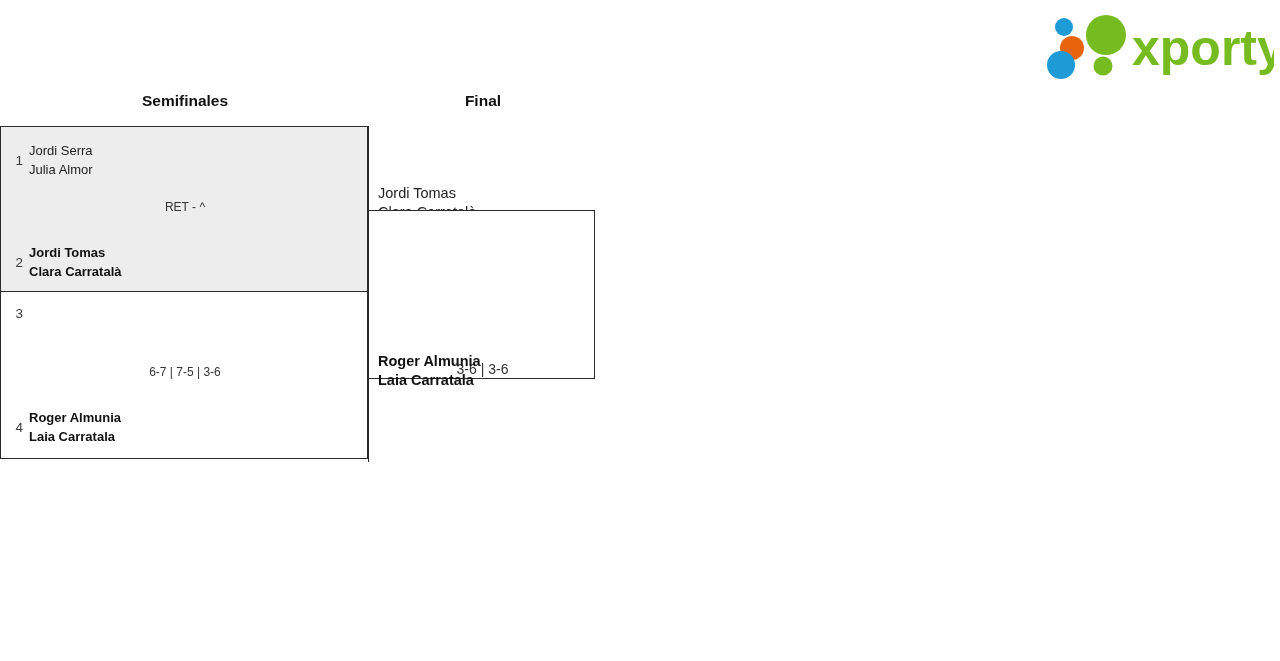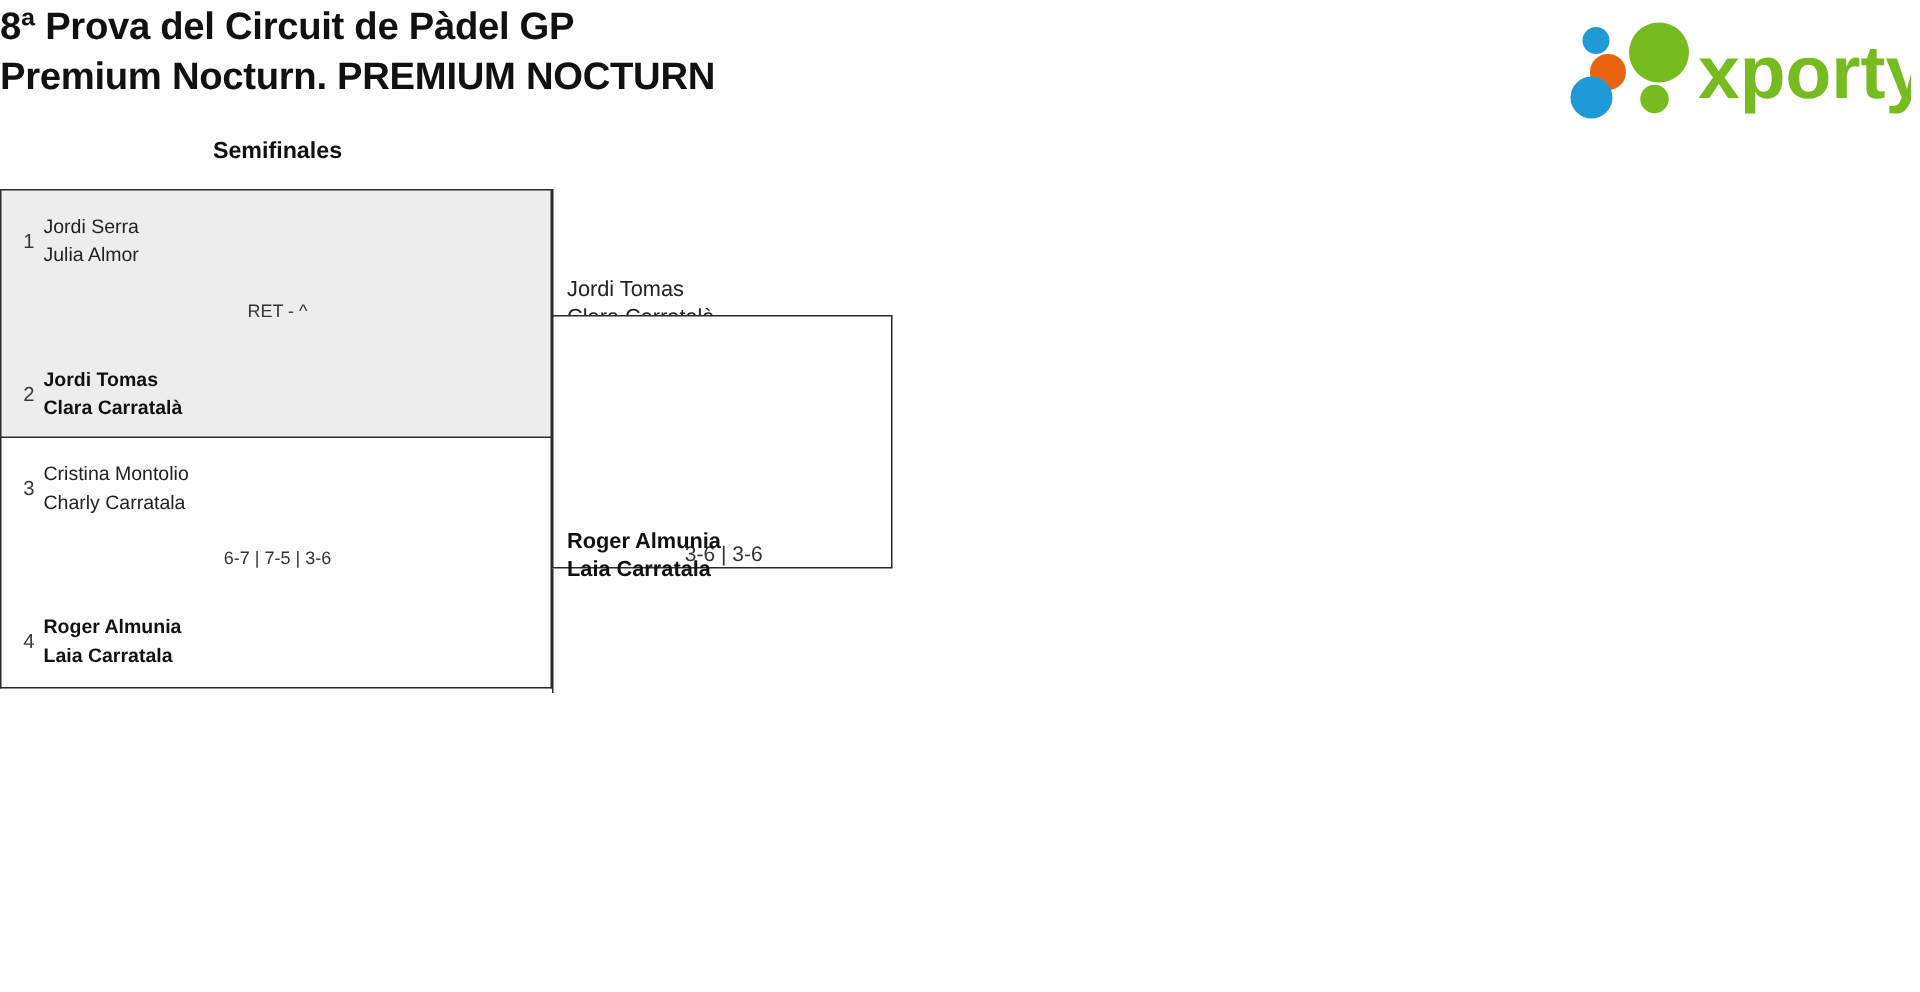--- a/index.html
+++ b/index.html
@@ -176,60 +176,57 @@
   }
   .final-names.winner {
     font-weight: 700;
     color: #111111;
   }
 </style>
 </head>
 <body>
 
 <div id="header">
-  <div id="tournament-title">8ª Prova del Circuit de Pàdel GP
-Premium Nocturn. PREMIUM NOCTURN</div>
 
   <div id="brand-logo">
     <svg width="228" height="68" viewBox="0 0 228 68" xmlns="http://www.w3.org/2000/svg">
       <circle cx="18" cy="15" r="9" fill="#1e9bd7"></circle>
       <circle cx="26" cy="36" r="12" fill="#e8650d"></circle>
       <circle cx="15" cy="53" r="14" fill="#1e9bd7"></circle>
       <circle cx="60" cy="23" r="20" fill="#76bc21"></circle>
       <circle cx="57" cy="54" r="9.5" fill="#76bc21"></circle>
       <text x="86" y="53" font-family="'Liberation Sans', sans-serif" font-size="50" font-weight="700" fill="#76bc21">xporty</text>
     </svg>
   </div>
 </div>
 
 <div id="bracket">
 
   <div class="round-header" id="round-header-semifinales">Semifinales</div>
+  <div class="round-header" id="round-header-final">Final</div>
 
   <div id="col-semifinales">
 
     <div class="match-sf" id="match-sf-1">
       <div class="competitor sf-top">
         <span class="seed">1</span>
         <span class="names">Jordi Serra
 Julia Almor</span>
       </div>
       <div class="sf-score">RET - ^</div>
       <div class="competitor sf-bottom">
         <span class="seed">2</span>
         <span class="names winner">Jordi Tomas
 Clara Carratalà</span>
       </div>
     </div>
 
     <div class="match-sf" id="match-sf-2">
       <div class="competitor sf-top">
         <span class="seed">3</span>
-        <span class="names">Cristina Montolio
-Charly Carratala</span>
       </div>
       <div class="sf-score">6-7 | 7-5 | 3-6</div>
       <div class="competitor sf-bottom">
         <span class="seed">4</span>
         <span class="names winner">Roger Almunia
 Laia Carratala</span>
       </div>
     </div>
   </div>
 

